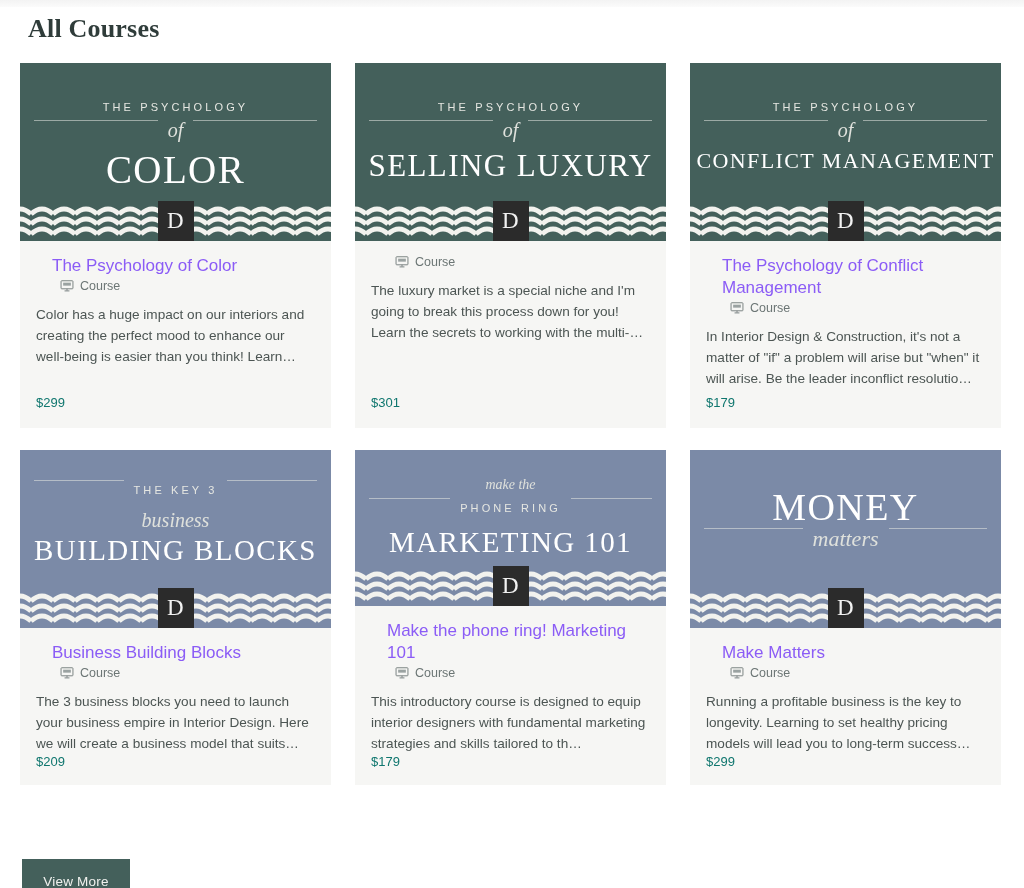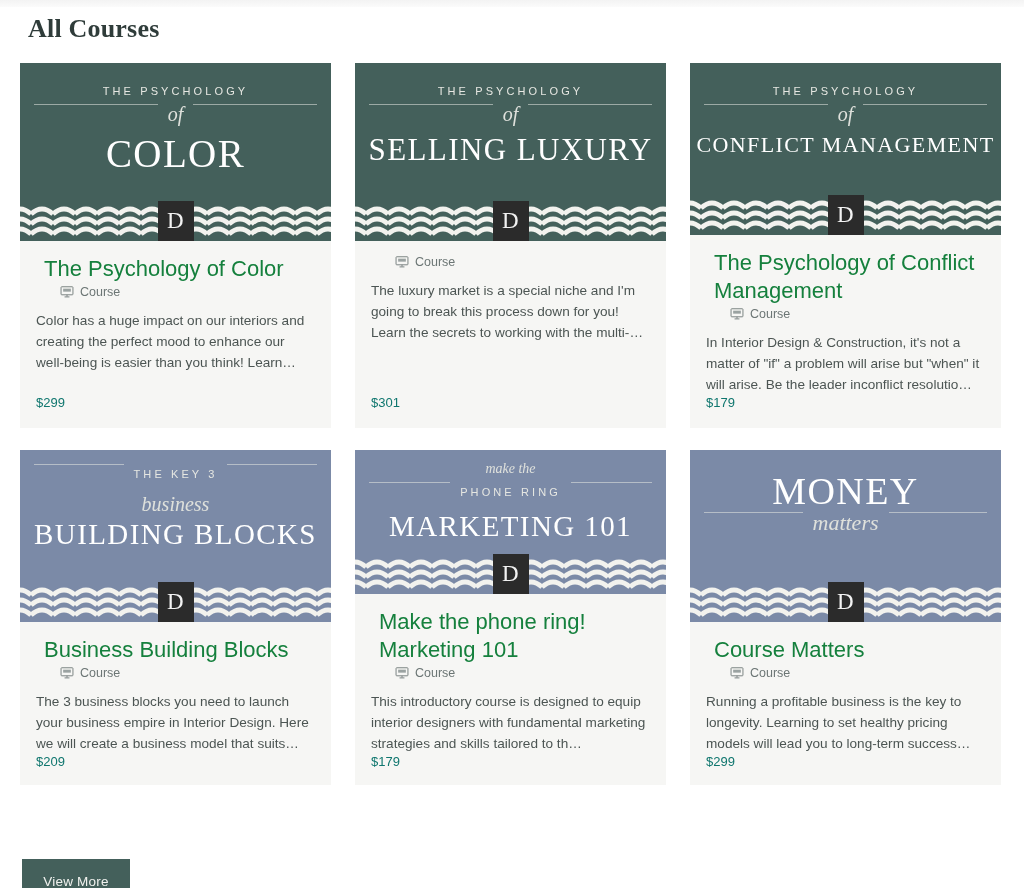--- a/index.html
+++ b/index.html
@@ -59,21 +59,21 @@
     align-items: center;
     justify-content: flex-start;
   }
   .banner.green  { background: #44605b; }
   .banner.blue   { background: #7b8aa7; }
 
   .banner-inner {
     position: relative;
     z-index: 2;
     width: 100%;
-    padding: 0 14px;
+    padding: 16px 14px;
     text-align: center;
     display: flex;
     flex-direction: column;
     align-items: center;
   }
 
   .b-eyebrow {
     font-family: "Liberation Sans", sans-serif;
     font-size: 11px;
     letter-spacing: 3.1px;
@@ -137,25 +137,25 @@
   }
 
   
   .card-body {
     padding: 14px 16px 0 16px;
     flex: 1 1 auto;
     display: flex;
     flex-direction: column;
   }
   .course-title {
-    font-size: 22px;
-    color: #15803d;
+    font-size: 17px;
+    color: #8b5cf6;
     font-weight: 400;
     line-height: 1.28;
-    margin: 0 0 2px 8px;
+    margin: 0 0 2px 16px;
   }
   .meta {
     display: flex;
     align-items: center;
     gap: 6px;
     margin-bottom: 11px;
     padding-left: 24px;
   }
   .meta .label {
     font-size: 12.5px;
@@ -410,21 +410,21 @@
             <div style="height:2px"></div>
               <div class="rule-row">
       <span class="hr"></span>
       <span class="mid"><span class="b-script" style="font-size:22px">matters</span></span>
       <span class="hr"></span>
     </div>
       </div>
       <div class="logo-badge">D</div>
     </div>
     <div class="card-body">
-      <div class="course-title">Course Matters</div>
+      <div class="course-title">Make Matters</div>
       <div class="meta">
         <span>
               <svg class="course-icon" width="14" height="14" viewBox="0 0 16 16" aria-hidden="true">
     <rect x="1.2" y="2" width="13.6" height="9.2" rx="0.8" fill="none" stroke="#77807f" stroke-width="1.1"></rect>
     <rect x="3.6" y="4.2" width="8.8" height="3.4" fill="#9aa2a1"></rect>
     <line x1="8" y1="11.2" x2="8" y2="13.2" stroke="#77807f" stroke-width="1.1"></line>
     <line x1="5.2" y1="13.6" x2="10.8" y2="13.6" stroke="#77807f" stroke-width="1.1"></line>
   </svg>
             </span>
         <span class="label">Course</span>

